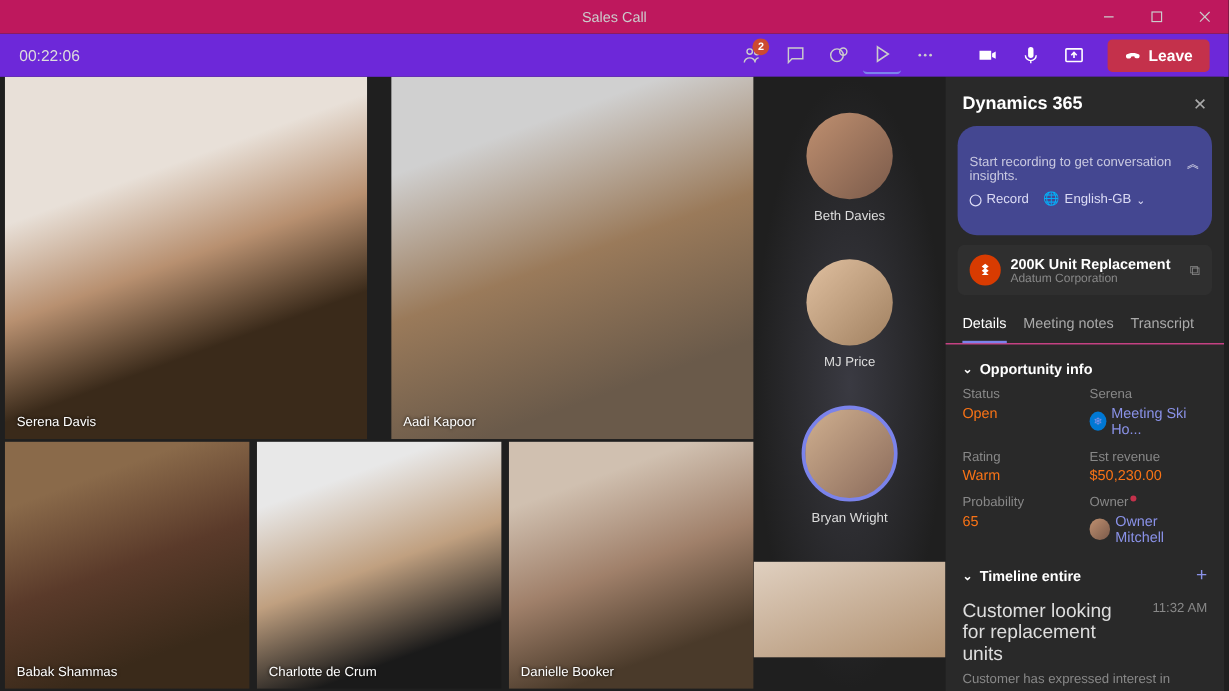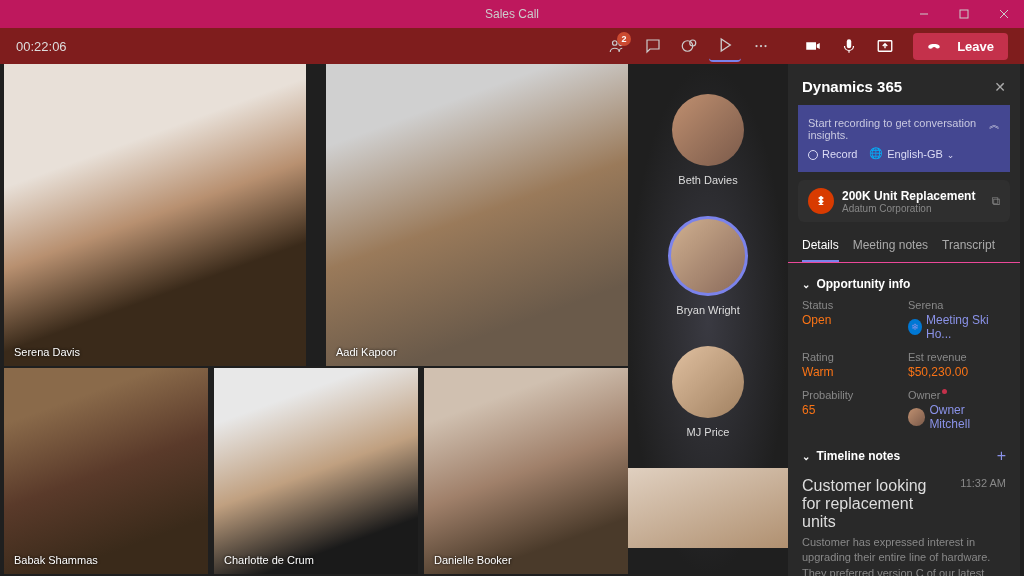--- a/index.html
+++ b/index.html
@@ -2,28 +2,28 @@
 <html><head>
 <meta charset="utf-8">
 <style>
 *{box-sizing:border-box;margin:0;padding:0;font-family:"Segoe UI",Arial,sans-serif}
 body{width:1024px;height:576px;background:#1f1f1f;overflow:hidden;color:#fff}
 .titlebar{height:28px;background:#be185d;display:flex;align-items:center;justify-content:center;position:relative}
 .title-text{font-size:12px;color:#ccc}
 .win-controls{position:absolute;right:0;top:0;display:flex;height:28px}
 .win-btn{width:40px;display:flex;align-items:center;justify-content:center;color:#ccc;font-size:11px}
 .win-btn svg{width:10px;height:10px;stroke:#ccc;fill:none;stroke-width:1}
-.toolbar{height:36px;background:#7f1d1d;display:flex;align-items:center;padding:0 16px;justify-content:space-between}
+.toolbar{height:36px;background:#6d28d9;display:flex;align-items:center;padding:0 16px;justify-content:space-between}
 .timer{font-size:13px;color:#ddd}
 .tb-right{display:flex;align-items:center;gap:4px}
 .tb-icon{width:32px;height:32px;display:flex;align-items:center;justify-content:center;color:#ccc;position:relative;border-radius:4px}
 .tb-icon.active{border-bottom:2px solid #7b83eb}
 .tb-icon svg{width:18px;height:18px}
 .badge{position:absolute;top:2px;right:2px;background:#cc4a31;color:#fff;border-radius:50%;width:14px;height:14px;font-size:9px;display:flex;align-items:center;justify-content:center;font-weight:600}
-.leave-btn{background:#c4314b;color:#fff;padding:6px 14px;border-radius:4px;font-size:13px;display:flex;align-items:center;gap:16px;margin-left:8px;font-weight:600}
+.leave-btn{background:#c4314b;color:#fff;padding:6px 14px;border-radius:4px;font-size:13px;display:flex;align-items:center;gap:6px;margin-left:8px;font-weight:600}
 .leave-btn svg{width:14px;height:14px}
 .main{display:flex;height:512px}
 .video-grid{width:628px;display:flex;flex-direction:column;gap:2px;padding-left:4px}
 .row1{display:flex;gap:20px;height:302px}
 .row2{display:flex;gap:6px;height:206px}
 .tile{position:relative;background:#333;overflow:hidden}
 .tile .name{position:absolute;bottom:8px;left:10px;font-size:11px;color:#fff;text-shadow:0 0 3px #000}
 .t-lg{flex:1}
 .t-sm{flex:1}
 .face{width:100%;height:100%;background:linear-gradient(135deg,#8a7a6a,#4a3a2a)}
@@ -37,21 +37,21 @@
 .avatar{width:72px;height:72px;border-radius:50%;background:linear-gradient(135deg,#b89070,#6a4a3a)}
 .avatar.ring{border:3px solid #7b83eb;width:80px;height:80px}
 .av1{background:linear-gradient(135deg,#c09070,#7a5a4a)}
 .av2{background:linear-gradient(135deg,#d0b090,#8a6a5a)}
 .av3{background:linear-gradient(135deg,#e0c0a0,#a08060)}
 .avatar-name{font-size:11px;color:#ddd}
 .panel{width:232px;background:#292929;display:flex;flex-direction:column;font-size:12px}
 .panel-header{display:flex;justify-content:space-between;align-items:center;padding:14px 14px 10px}
 .panel-title{font-size:15px;font-weight:600}
 .panel-close{color:#aaa;font-size:14px}
-.rec-banner{margin:0 10px 8px;background:#444791;border-radius:0;padding:12px 10px;font-size:11px}
+.rec-banner{margin:0 10px 8px;background:#444791;border-radius:16px;padding:24px 10px;font-size:11px}
 .rec-top{display:flex;justify-content:space-between;color:#c8c8e0;margin-bottom:6px}
 .rec-controls{display:flex;gap:12px;align-items:center;color:#dcdcf5}
 .rec-btn{display:flex;align-items:flex-end;gap:4px}
 .rec-dot{width:10px;height:10px;border:1.5px solid #dcdcf5;border-radius:50%}
 .lang-chev{font-size:9px}
 .opp-card{margin:0 10px 8px;background:#2f2f2f;border-radius:6px;padding:8px 10px;display:flex;align-items:center;gap:8px}
 .opp-icon{width:26px;height:26px;background:#d83b01;border-radius:50%;display:flex;align-items:center;justify-content:center;flex-shrink:0}
 .opp-icon svg{width:14px;height:14px;fill:#fff}
 .opp-text{flex:1}
 .opp-title{font-size:12px;font-weight:600}
@@ -194,26 +194,26 @@
         </div>
     </div>
   </div>
 
   <div class="side-participants">
     <div class="avatar-item">
       <div class="avatar av1"></div>
       <span class="avatar-name">Beth Davies</span>
     </div>
     <div class="avatar-item">
+      <div class="avatar av3"></div>
+      <span class="avatar-name">MJ Price</span>
+    </div>
+    <div class="avatar-item">
       <div class="avatar ring av2"></div>
       <span class="avatar-name">Bryan Wright</span>
-    </div>
-    <div class="avatar-item">
-      <div class="avatar av3"></div>
-      <span class="avatar-name">MJ Price</span>
     </div>
     <div class="extra-tile">
         <div class="face"></div>
       </div>
   </div>
 
   <div class="panel">
     <div class="panel-header">
       <span class="panel-title">Dynamics 365</span>
       <span class="panel-close">✕</span>
@@ -292,21 +292,21 @@
               <span>Owner Mitchell</span>
             </div>
         </div>
       </div>
     </div>
 
     <div class="section">
       <div class="sec-header tl">
         <div style="display:flex;gap:6px;align-items:center">
           <span class="chev">⌄</span>
-          <span>Timeline notes</span>
+          <span>Timeline entire</span>
         </div>
         <span class="plus">+</span>
       </div>
       <div class="note-item">
         <div class="note-head">
           <div class="note-title">Customer looking for replacement units</div>
           <div class="note-time">11:32 AM</div>
         </div>
         <div class="note-body">Customer has expressed interest in upgrading their entire line of hardware. They preferred version C of our latest product line. Requests a follow up later this week and include their purchasing</div>
       </div>

